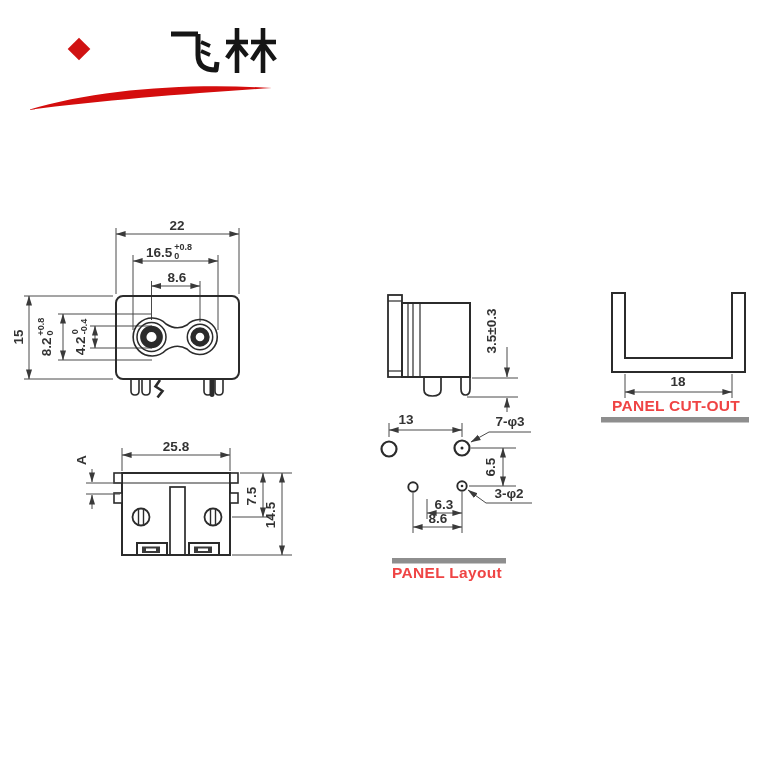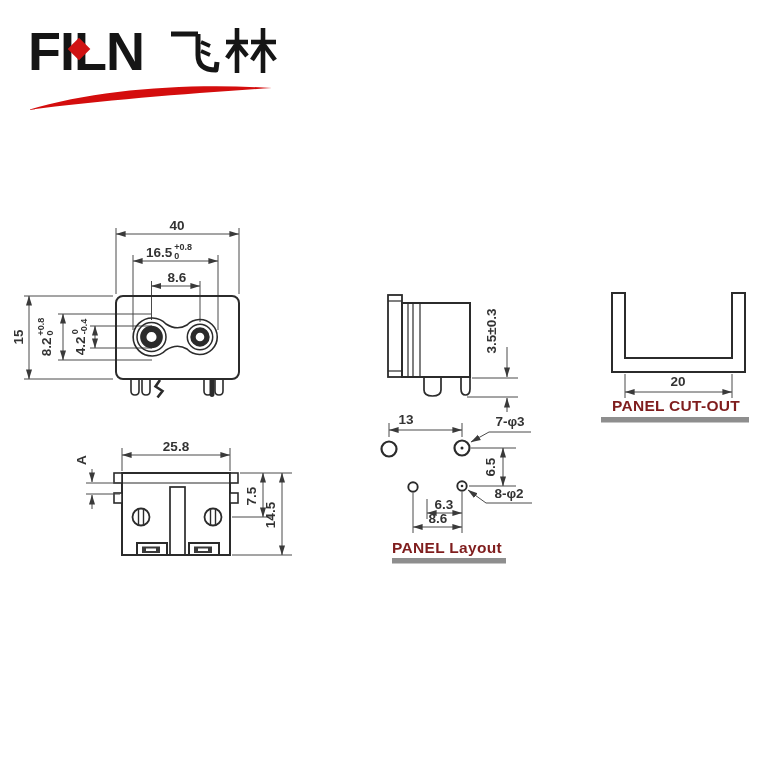--- a/index.html
+++ b/index.html
@@ -5,36 +5,35 @@
   html,body{margin:0;padding:0;background:#fff;}
   #canvas{position:relative;width:768px;height:768px;background:#ffffff;overflow:hidden;
           font-family:"Liberation Sans",sans-serif;}
   #linework{position:absolute;left:0;top:0;}
   .dim{position:absolute;transform:translate(-50%,-50%);font-size:13.5px;font-weight:bold;
        color:#333;white-space:nowrap;display:flex;align-items:center;line-height:1;}
   .dim.rot{transform:translate(-50%,-50%) rotate(-90deg);}
   .tolstack{display:flex;flex-direction:column;font-size:9px;line-height:1.05;margin-left:2px;font-weight:bold;}
   .tolstack i{font-style:normal;display:block;}
   .paneltitle{position:absolute;transform:translate(-50%,-50%);font-size:15.5px;font-weight:bold;
-       color:#7f1d1d;white-space:nowrap;letter-spacing:0.3px;}
+       color:#ef4444;white-space:nowrap;letter-spacing:0.3px;}
   #logo{position:absolute;left:28px;top:24px;width:250px;height:86px;}
   #brand-text{position:absolute;left:0;top:0;font-size:54px;font-weight:bold;color:#151515;
        letter-spacing:-1px;line-height:1;}
   #brand-diamond{position:absolute;left:43px;top:17px;width:16px;height:16px;
        transform:rotate(45deg);}
   #cn-glyphs{position:absolute;left:140px;top:1px;}
   #swoosh{position:absolute;left:0px;top:56px;}
 </style>
 </head>
 <body>
 
 <div id="canvas">
 
   <div id="logo">
-    <div id="brand-text">FILN</div>
     <div id="brand-diamond" style="background:#d01212;"></div>
     <svg id="cn-glyphs" width="110" height="54" viewBox="0 0 110 54" aria-label="飞林">
       <g stroke="#151515" fill="none" stroke-width="5">
         <path d="M3,9 L30,9"></path>
         <path d="M30,9 L30,30 Q30,45 48,45 L49,37" stroke-linejoin="round"></path>
         <path d="M33,17 L42,21" stroke-width="4"></path>
         <path d="M33,26 L42,30" stroke-width="4"></path>
       </g>
       <g stroke="#151515" fill="none" stroke-width="4.6">
         <path d="M58,17 L80,17"></path>
@@ -195,21 +194,21 @@
 
       <line x1="427" y1="499" x2="427" y2="519"></line>
       <line x1="413" y1="493" x2="413" y2="533"></line>
       <line x1="462" y1="492" x2="462" y2="533"></line>
       <line x1="427" y1="513" x2="462" y2="513" marker-start="url(#ar)" marker-end="url(#ar)"></line>
       <line x1="413" y1="527" x2="462" y2="527" marker-start="url(#ar)" marker-end="url(#ar)"></line>
       <rect x="392" y="558" width="114" height="5.5" fill="#8e8e8e" stroke="none"></rect>
     </g>
   </svg>
 
-  <span class="dim" style="left:177px;top:226px">40</span>
+  <span class="dim" style="left:177px;top:226px">22</span>
   <span class="dim" style="left:169px;top:252px">
     <span>16.5</span>
     <span class="tolstack">
       <i>+0.8</i>
         <i>0</i>
     </span>
   </span>
   <span class="dim" style="left:177px;top:278px">8.6</span>
   <span class="dim rot" style="left:19px;top:337px">15</span>
   <span class="dim rot" style="left:46px;top:337px">
@@ -227,24 +226,24 @@
     </span>
   </span>
 
   <span class="dim" style="left:176px;top:447px">25.8</span>
   <span class="dim rot" style="left:82px;top:460px">A</span>
   <span class="dim rot" style="left:252px;top:496px">7.5</span>
   <span class="dim rot" style="left:271px;top:515px">14.5</span>
 
   <span class="dim rot" style="left:492px;top:331px">3.5±0.3</span>
 
-  <span class="dim" style="left:678px;top:382px">20</span>
+  <span class="dim" style="left:678px;top:382px">18</span>
   <span class="paneltitle" style="left:676px;top:406px">PANEL CUT-OUT</span>
 
   <span class="dim" style="left:406px;top:420px">13</span>
   <span class="dim" style="left:510px;top:422px">7-φ3</span>
   <span class="dim rot" style="left:491px;top:467px">6.5</span>
-  <span class="dim" style="left:509px;top:494px">8-φ2</span>
+  <span class="dim" style="left:509px;top:494px">3-φ2</span>
   <span class="dim" style="left:444px;top:505px">6.3</span>
   <span class="dim" style="left:438px;top:519px">8.6</span>
-  <span class="paneltitle" style="left:447px;top:548px">PANEL Layout</span>
+  <span class="paneltitle" style="left:447px;top:573px">PANEL Layout</span>
 
 </div>
 
 </body></html>

